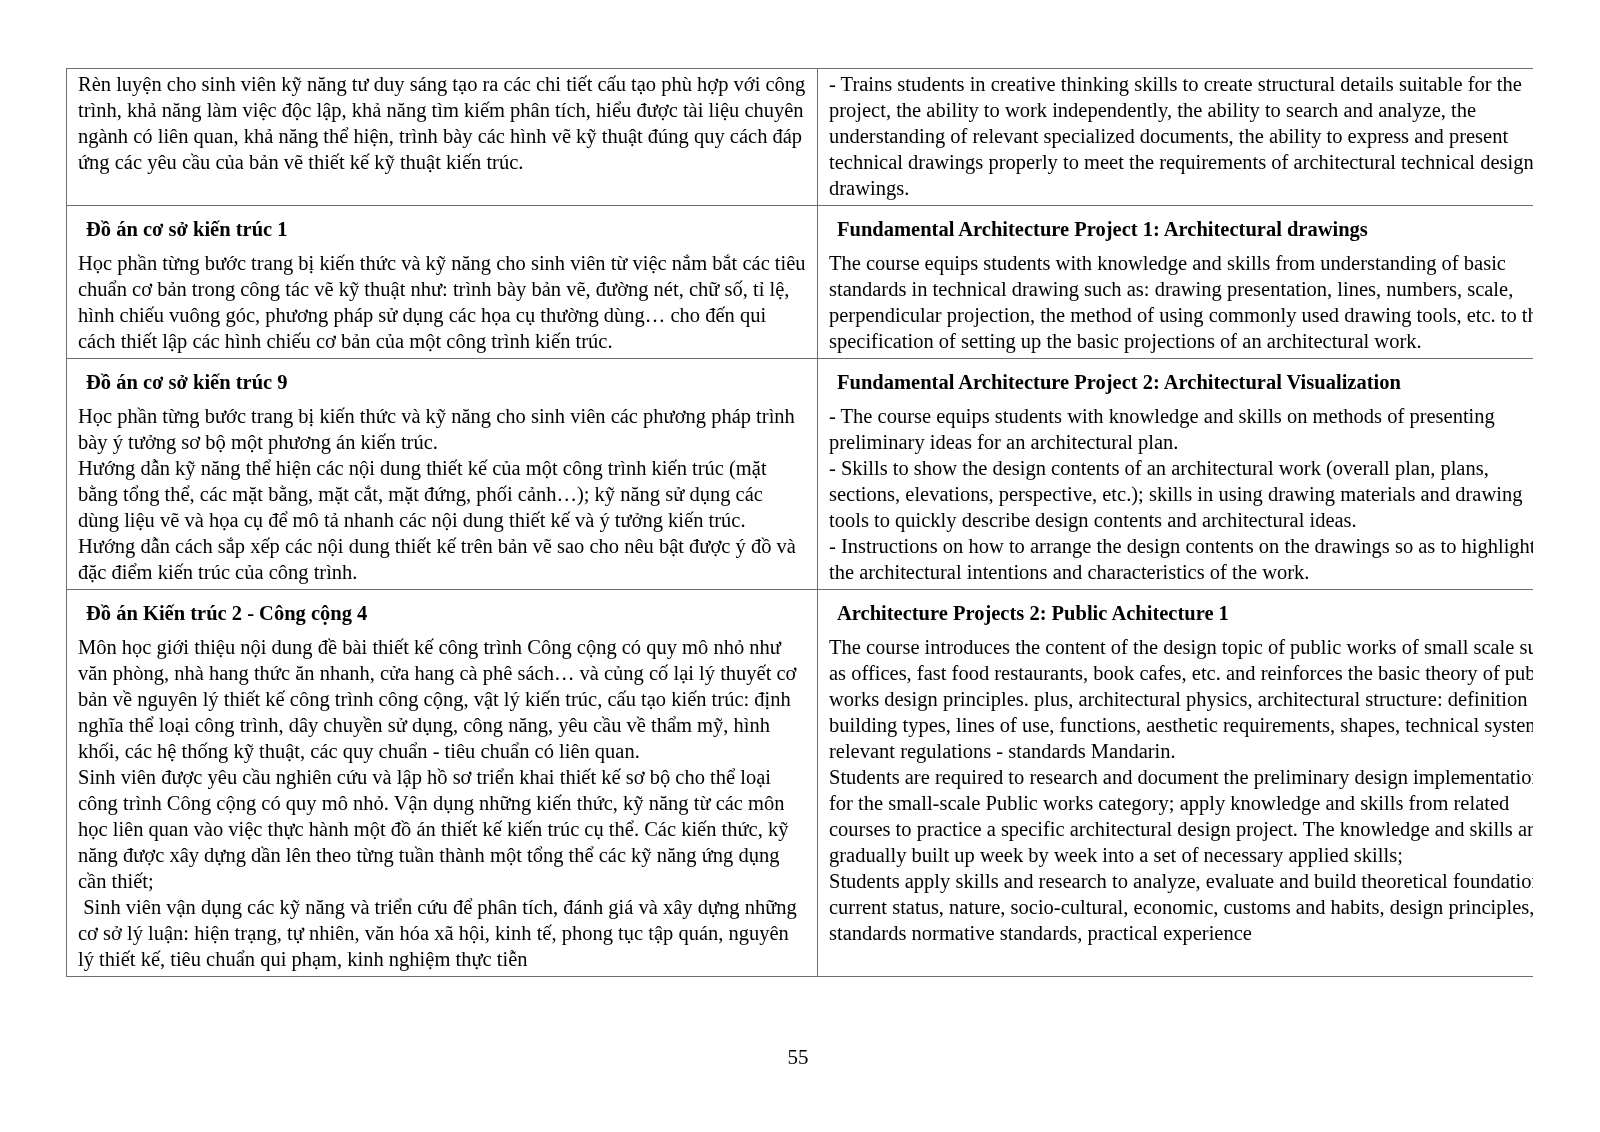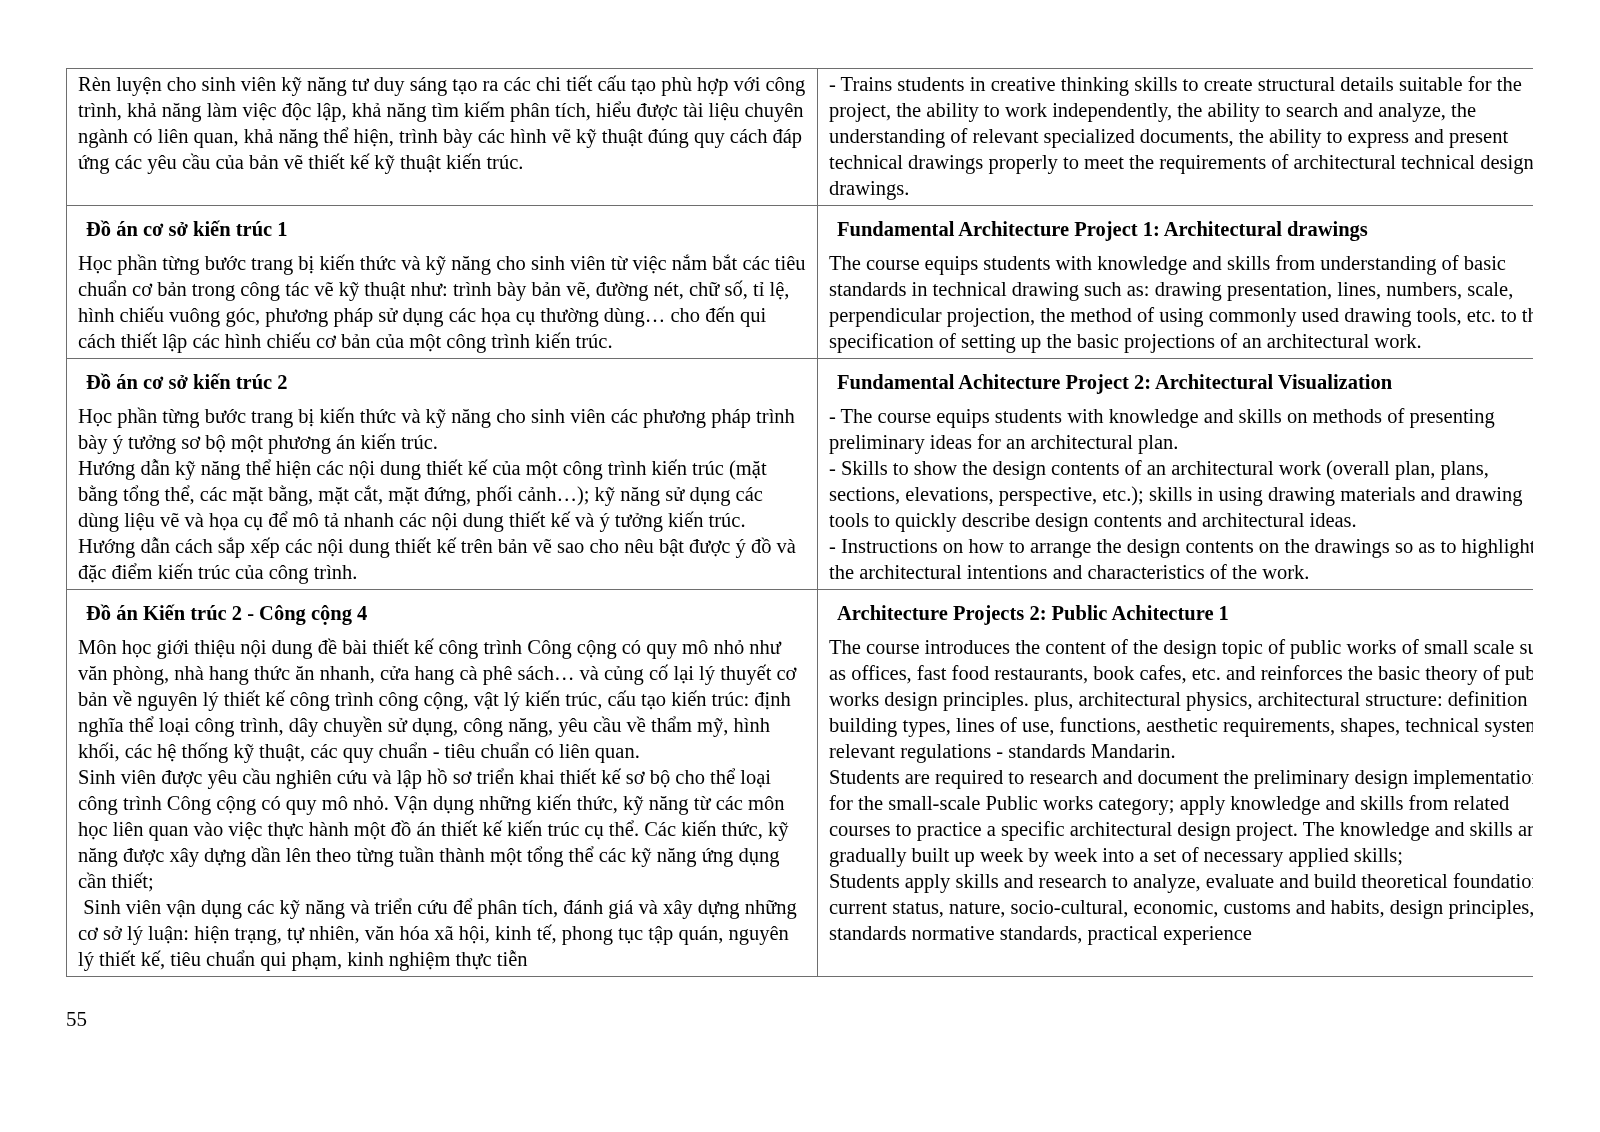--- a/index.html
+++ b/index.html
@@ -38,23 +38,23 @@
     white-space: pre-wrap;
   }
   p.cell-title {
     margin: 8px;
     font-weight: bold;
     white-space: pre-wrap;
   }
   .page-number {
     position: absolute;
     left: 66px;
-    top: 1006px;
+    top: 1044px;
     width: 1464px;
-    text-align: left;
+    text-align: center;
     font-size: 21px;
     line-height: 26px;
   }
 </style>
 </head>
 <body>
 
 <div class="page">
 
   <table class="course-table">
@@ -74,27 +74,27 @@
         <p class="para">Học phần từng bước trang bị kiến thức và kỹ năng cho sinh viên từ việc nắm bắt các tiêu chuẩn cơ bản trong công tác vẽ kỹ thuật như: trình bày bản vẽ, đường nét, chữ số, tỉ lệ, hình chiếu vuông góc, phương pháp sử dụng các họa cụ thường dùng… cho đến qui cách thiết lập các hình chiếu cơ bản của một công trình kiến trúc.</p>
       </td>
       <td class="cell cell-en">
         <p class="cell-title">Fundamental Architecture Project 1: Architectural drawings</p>
         <p class="para">The course equips students with knowledge and skills from understanding of basic standards in technical drawing such as: drawing presentation, lines, numbers, scale, perpendicular projection, the method of using commonly used drawing tools, etc. to the specification of setting up the basic projections of an architectural work.</p>
       </td>
     </tr>
 
     <tr>
       <td class="cell cell-vi">
-        <p class="cell-title">Đồ án cơ sở kiến trúc 2</p>
+        <p class="cell-title">Đồ án cơ sở kiến trúc 9</p>
         <p class="para">Học phần từng bước trang bị kiến thức và kỹ năng cho sinh viên các phương pháp trình bày ý tưởng sơ bộ một phương án kiến trúc.</p>
         <p class="para">Hướng dẫn kỹ năng thể hiện các nội dung thiết kế của một công trình kiến trúc (mặt bằng tổng thể, các mặt bằng, mặt cắt, mặt đứng, phối cảnh…); kỹ năng sử dụng các dùng liệu vẽ và họa cụ để mô tả nhanh các nội dung thiết kế và ý tưởng kiến trúc.</p>
         <p class="para">Hướng dẫn cách sắp xếp các nội dung thiết kế trên bản vẽ sao cho nêu bật được ý đồ và đặc điểm kiến trúc của công trình.</p>
       </td>
       <td class="cell cell-en">
-        <p class="cell-title">Fundamental Achitecture Project 2: Architectural Visualization</p>
+        <p class="cell-title">Fundamental Architecture Project 2: Architectural Visualization</p>
         <p class="para">- The course equips students with knowledge and skills on methods of presenting preliminary ideas for an architectural plan.</p>
         <p class="para">- Skills to show the design contents of an architectural work (overall plan, plans, sections, elevations, perspective, etc.); skills in using drawing materials and drawing tools to quickly describe design contents and architectural ideas.</p>
         <p class="para">- Instructions on how to arrange the design contents on the drawings so as to highlight the architectural intentions and characteristics of the work.</p>
       </td>
     </tr>
 
     <tr>
       <td class="cell cell-vi">
         <p class="cell-title">Đồ án Kiến trúc 2 - Công cộng 4</p>
         <p class="para">Môn học giới thiệu nội dung đề bài thiết kế công trình Công cộng có quy mô nhỏ như văn phòng, nhà hang thức ăn nhanh, cửa hang cà phê sách… và củng cố lại lý thuyết cơ bản về nguyên lý thiết kế công trình công cộng, vật lý kiến trúc, cấu tạo kiến trúc: định nghĩa thể loại công trình, dây chuyền sử dụng, công năng, yêu cầu về thẩm mỹ, hình khối, các hệ thống kỹ thuật, các quy chuẩn - tiêu chuẩn có liên quan.</p>

